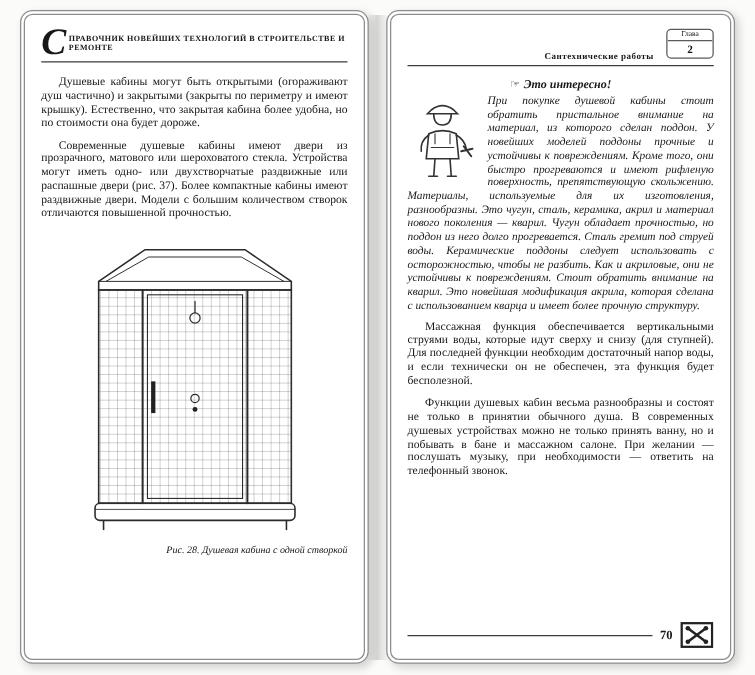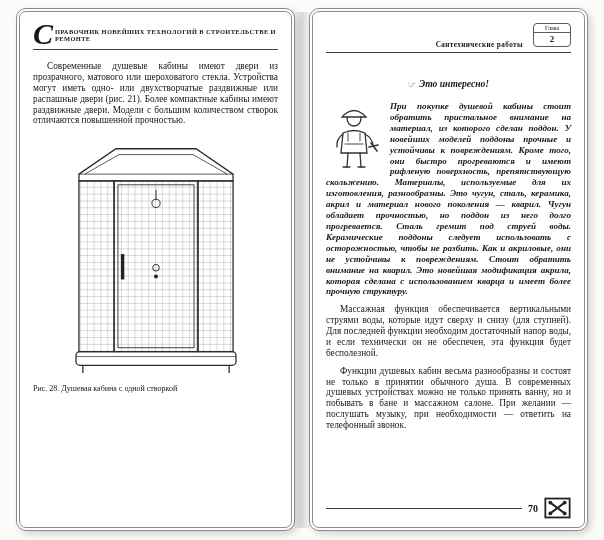--- a/index.html
+++ b/index.html
@@ -28,26 +28,26 @@
   .chapter-number { font-size:9px; font-weight:bold; padding:1px 0 2px; }
   .rule { height:0; border-top:1px solid #3c3c3c; margin-top:3px; }
 
   
   .body-text { font-size:9.3px; line-height:1.17; text-align:justify; text-indent:14px; margin-top:7px; }
   .page.left .body-text:first-of-type { margin-top:11px; }
 
   
   .figure { margin:13px auto 0; }
   .figure svg { display:block; margin:0 auto; }
-  .caption { font-size:8px; text-align:left; margin-top:7px; }
+  .caption { font-size:8px; font-style:italic; text-align:right; margin-top:7px; }
 
   
-  .interest-title { text-align:center; font-size:9.6px; font-weight:bold; font-style:italic; margin-top:25px; }
+  .interest-title { text-align:center; font-size:9.6px; font-weight:bold; font-style:italic; margin-top:9px; }
   .hand { font-family:"DejaVu Sans", sans-serif; font-style:normal; font-size:9px; margin-right:3px; }
-  .interest-body { margin-top:12px; font-size:9.1px; font-weight:bold; font-style:italic;
+  .interest-body { margin-top:2px; font-size:9.1px; font-weight:normal; font-style:italic;
                    line-height:1.2; text-align:justify; }
   .plumber { float:left; width:56px; height:68px; margin:2px 8px 2px 0; }
 
   
   .footer { margin-top:auto; display:flex; align-items:center; gap:6px; padding-top:6px; }
   .emblem { width:27px; height:22px; display:inline-block; flex:0 0 auto; }
   .pagenum { font-size:10px; font-weight:bold; }
   .foot-rule { flex:1; height:0; border-top:1px solid #3c3c3c; }
 
   svg .ln { fill:none; stroke:#2b2b2b; }
@@ -59,21 +59,22 @@
   <div class="gutter"></div>
 
   <div class="page left">
     <div class="page-inner">
       <div class="pg-header">
         <span class="drop-cap">С</span>
         <span class="running-title">ПРАВОЧНИК НОВЕЙШИХ ТЕХНОЛОГИЙ В СТРОИТЕЛЬСТВЕ И РЕМОНТЕ</span>
       </div>
       <div class="rule"></div>
 
-      <p class="body-text">Современные душевые кабины имеют двери из прозрачного, матового или шероховатого стекла. Устройства могут иметь одно- или двухстворчатые раздвижные или распашные двери (рис. 21). Более компактные кабины имеют раздвижные двери. Модели с большим количеством створок отличаются повышенной прочностью.</p>
+      <p class="body-text">Душевые кабины могут быть открытыми (огораживают душ частично) и закрытыми (закрыты по периметру и имеют крышку). Естественно, что закрытая кабина более удобна, но по стоимости она будет дороже.</p>
+      <p class="body-text">Современные душевые кабины имеют двери из прозрачного, матового или шероховатого стекла. Устройства могут иметь одно- или двухстворчатые раздвижные или распашные двери (рис. 37). Более компактные кабины имеют раздвижные двери. Модели с большим количеством створок отличаются повышенной прочностью.</p>
 
       <div class="figure">
         <svg width="168" height="238" viewBox="0 0 170 244">
           <defs>
             <pattern id="grid" width="7" height="7" patternUnits="userSpaceOnUse">
               <path d="M7 0H0V7" fill="none" stroke="#6a6a6a" stroke-width="0.5"></path>
             </pattern>
           </defs>
 
           <polygon class="ln" points="6,36 44,10 126,10 164,36 164,43 6,43" stroke-width="1.3" fill="#fff"></polygon>

